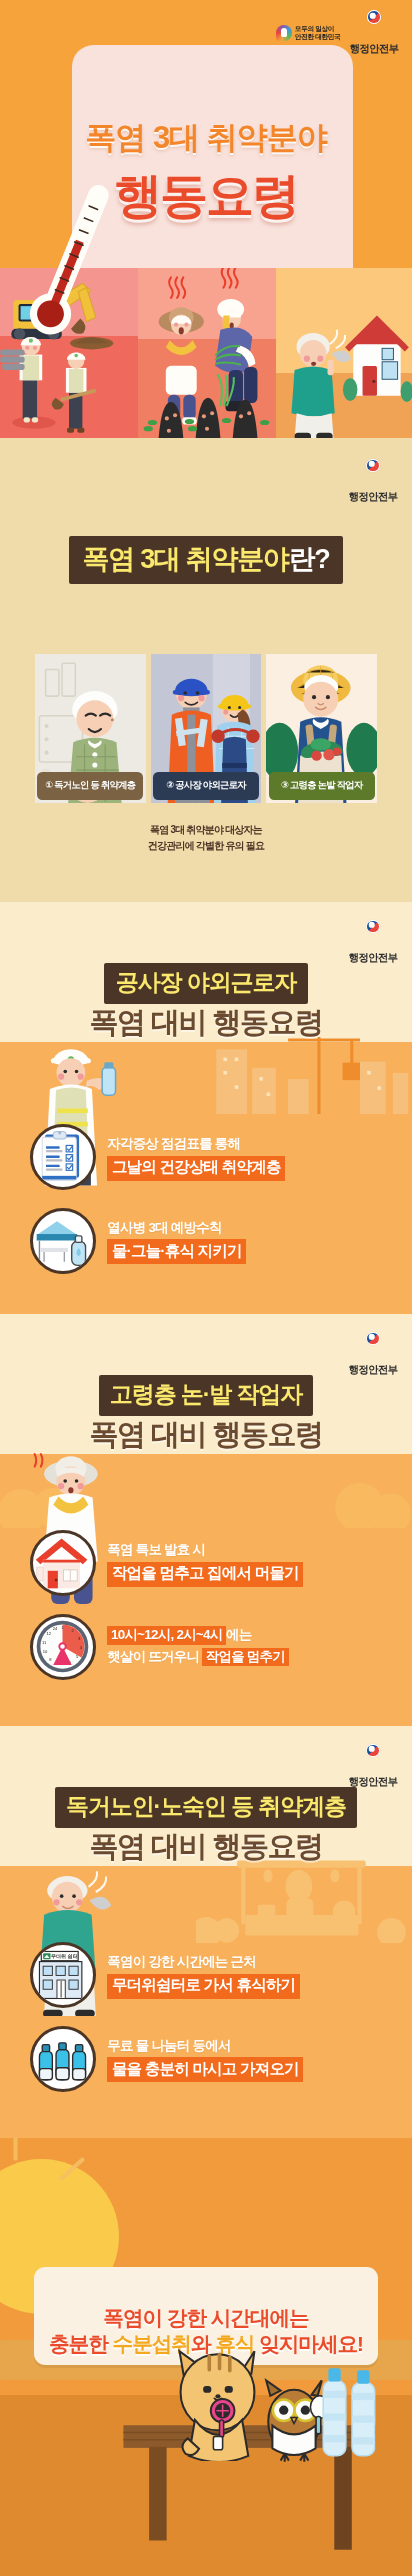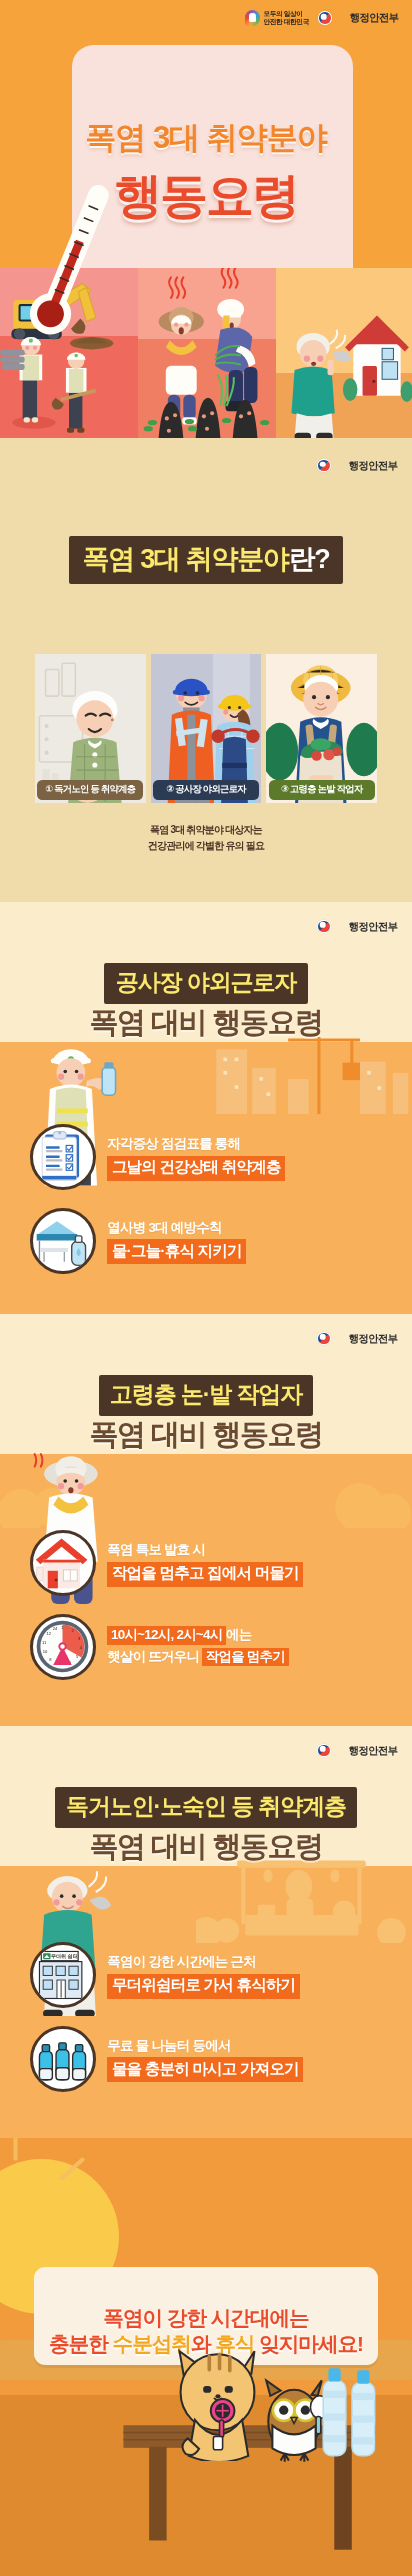--- a/index.html
+++ b/index.html
@@ -7,21 +7,21 @@
   html,body { background:#f6a33c; }
   body {
     font-family:"Liberation Sans","DejaVu Sans",sans-serif;
     width:412px; height:2697px; position:relative; overflow:hidden;
     -webkit-font-smoothing:antialiased;
   }
   .page { width:412px; height:2697px; position:relative; }
 
   
   .sec { position:relative; width:412px; overflow:hidden; }
-  .gov-logo { display:flex; align-items:center; gap:18px; }
+  .gov-logo { display:flex; align-items:center; gap:18px;flex-direction:column; }
   .taegeuk {
     width:13.4px;height:13.4px;border-radius:50%;
     background:#fff; position:relative; overflow:hidden; flex:none;
     box-shadow:0 0 0 0.5px rgba(0,0,0,.05);
   }
   .taegeuk::before{
     content:"";position:absolute;inset:1px;border-radius:50%;
     background:linear-gradient(135deg,#1a4f9c 0 50%,#e8453c 50% 100%);
   }
   .taegeuk::after{
@@ -94,21 +94,21 @@
   }
   .hdr-band .w{color:#ffffff;}
   .s2 .hdr-wrap{position:absolute;top:98px;left:0;width:412px;text-align:center;}
   .cards{position:absolute;top:216px;left:35px;width:342px;display:flex;gap:5.2px;}
   .card{width:111px;height:149px;position:relative;overflow:hidden;}
   .card .pic{position:absolute;inset:0;}
   .c1 .pic{background:#eceae3;}
   .c2 .pic{background:#c3c6d4;}
   .c3 .pic{background:#fbefe1;}
   .card .cap{
-    position:absolute;left:2.1px;right:2.1px;bottom:3.1px;height:20px;
+    position:absolute;left:2.1px;right:2.1px;bottom:3.1px;height:28px;
     border-radius:5.2px;display:flex;align-items:center;justify-content:center;
     color:#fff;font-size:9.3px;font-weight:bold;letter-spacing:-0.7px;white-space:nowrap;
   }
   .c1 .cap{background:#7a6242;}
   .c2 .cap{background:#2c3b54;}
   .c3 .cap{background:#5d7a2a;}
   .s2 .note{
     position:absolute;top:384px;left:0;width:412px;text-align:center;
     font-size:10px;font-weight:bold;color:#4b3526;line-height:1.55;letter-spacing:-0.8px;
   }

